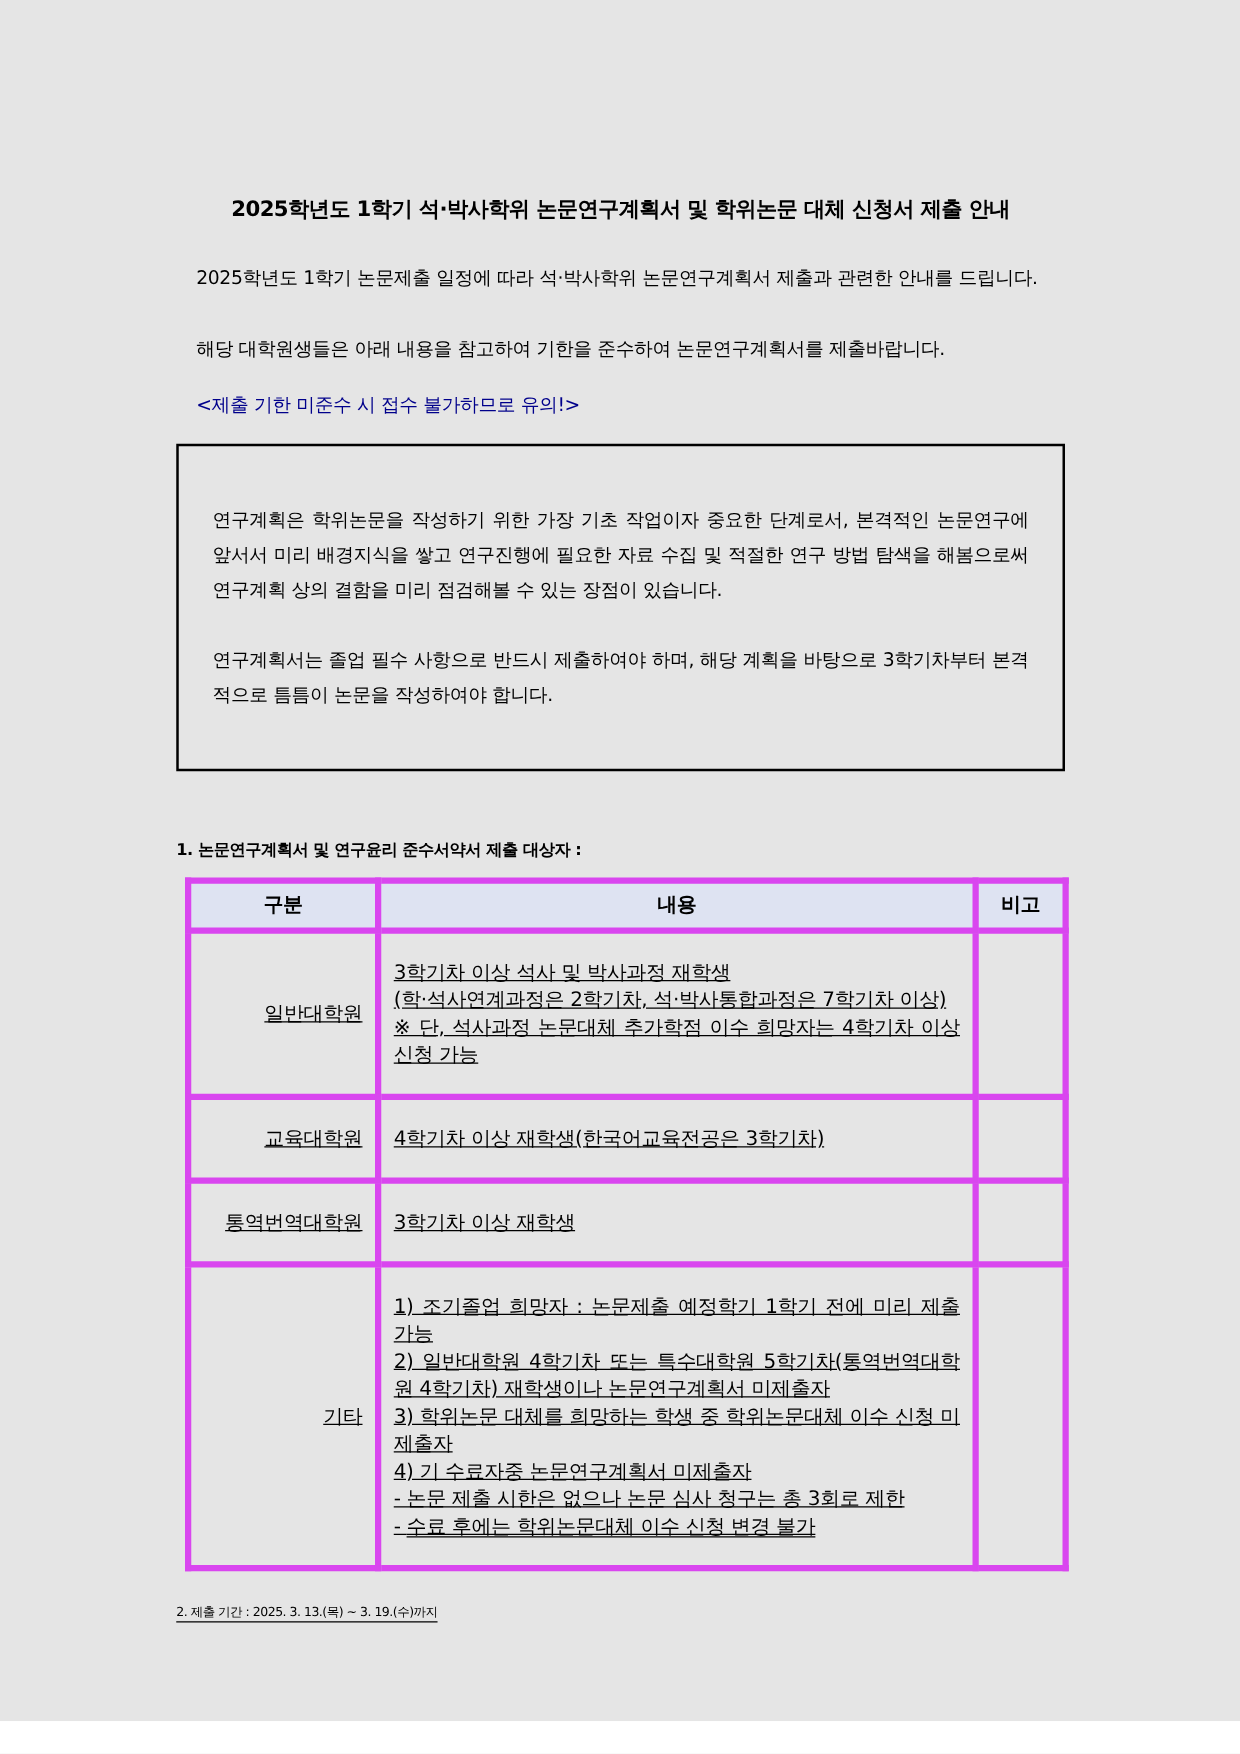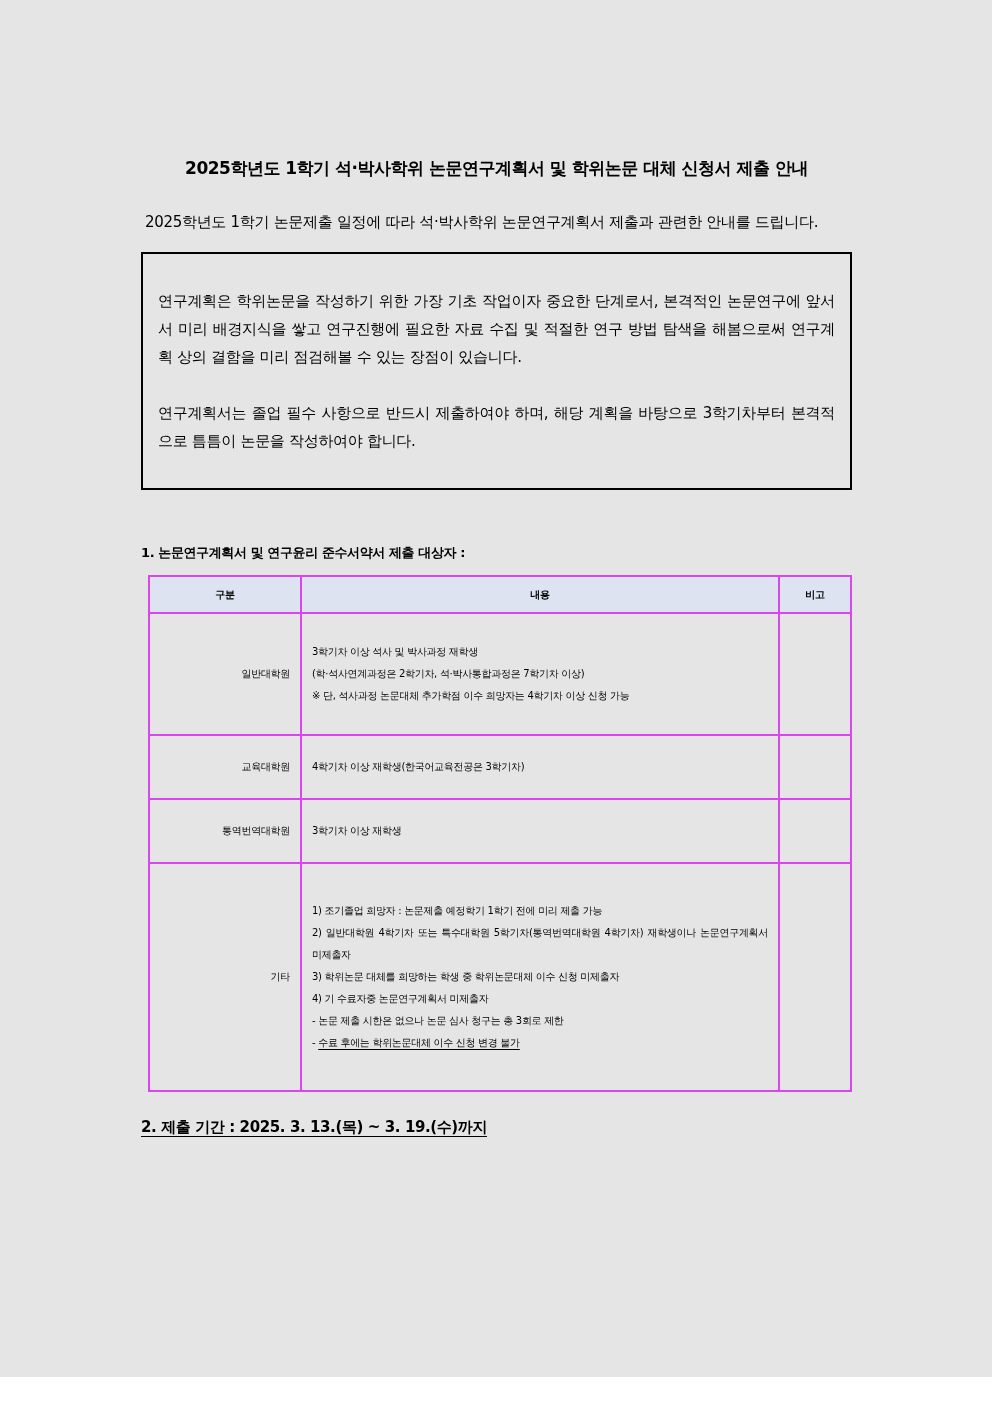--- a/index.html
+++ b/index.html
@@ -12,21 +12,21 @@
     color:#000000;
   }
   .content{position:absolute;left:141px;top:0;width:711px;}
 
   .title{
     margin:156px 0 0 0;
     font-size:17px;font-weight:bold;
     text-align:center;line-height:24px;
     letter-spacing:-0.5px;
   }
-  .body{font-size:15px;line-height:29px;margin:4px;letter-spacing:-0.3px;}
+  .body{font-size:15px;line-height:29px;margin:16px;letter-spacing:-0.3px;}
   .just{text-align:justify;}
   .intro{margin-top:28px;}
   .grp{margin-top:28px;}
   .warning{color:var(--warn,#00008b);}
 
   .info-box{
     border:2px solid #000;
     margin-top:15px;
     padding:29px 11px;
   }
@@ -40,64 +40,69 @@
   }
 
   table.target{
     border-collapse:collapse;
     table-layout:fixed;
     margin:13px 0 0 7px;
     width:702px;
     border:2px solid #000;
   }
   table.target th,table.target td{
-    border:2px solid #d946ef;
-    font-size:10px;
+    border:5px solid #d946ef;
+    font-size:16px;
     letter-spacing:-0.3px;
   }
   table.target th{
     background:var(--thbg,#dee3f2);
     height:33px;
     font-weight:bold;
     text-align:center;
   }
   table.target td{
     padding:20px 10px;
     line-height:22px;
     vertical-align:middle;
+    text-decoration:underline;
   }
   td.cat{text-align:right;padding:8px 4px;}
   td.cnt{text-align:justify;}
   td.note{padding:0;}
   tr.r0{height:122px;}
   tr.r1{height:40px;}
   tr.r2{height:43px;}
   tr.r3{height:72px;}
   tr.r4{height:228px;}
   .ul{text-decoration:underline;text-underline-offset:3px;}
 
   .period{
     margin:26px 0 0 0;
-    font-size:15px;font-weight:bold;
+    font-size:10px;font-weight:normal;
     letter-spacing:-0.4px;
     text-decoration:underline;
     text-underline-offset:4px;
     display:inline-block;
   }
 </style>
 </head>
 <body>
 
 <div class="doc">
   <div class="content">
 
     <h1 class="title">2025학년도 1학기 석·박사학위 논문연구계획서 및 학위논문 대체 신청서 제출 안내</h1>
 
     <p class="body just intro">2025학년도 1학기 논문제출 일정에 따라 석·박사학위 논문연구계획서 제출과 관련한 안내를 드립니다.</p>
 
+    <div class="grp">
+      <p class="body just">해당 대학원생들은 아래 내용을 참고하여 기한을 준수하여 논문연구계획서를 제출바랍니다.</p>
+      <p class="body warning">&lt;제출 기한 미준수 시 접수 불가하므로 유의!&gt;</p>
+    </div>
 
     <div class="info-box">
       <p class="body just">연구계획은 학위논문을 작성하기 위한 가장 기초 작업이자 중요한 단계로서, 본격적인 논문연구에 앞서서 미리 배경지식을 쌓고 연구진행에 필요한 자료 수집 및 적절한 연구 방법 탐색을 해봄으로써 연구계획 상의 결함을 미리 점검해볼 수 있는 장점이 있습니다.</p>
       <p class="body just mt">연구계획서는 졸업 필수 사항으로 반드시 제출하여야 하며, 해당 계획을 바탕으로 3학기차부터 본격적으로 틈틈이 논문을 작성하여야 합니다.</p>
     </div>
 
     <h2 class="sec-heading">1. 논문연구계획서 및 연구윤리 준수서약서 제출 대상자 :</h2>
 
     <table class="target">
       <colgroup>

